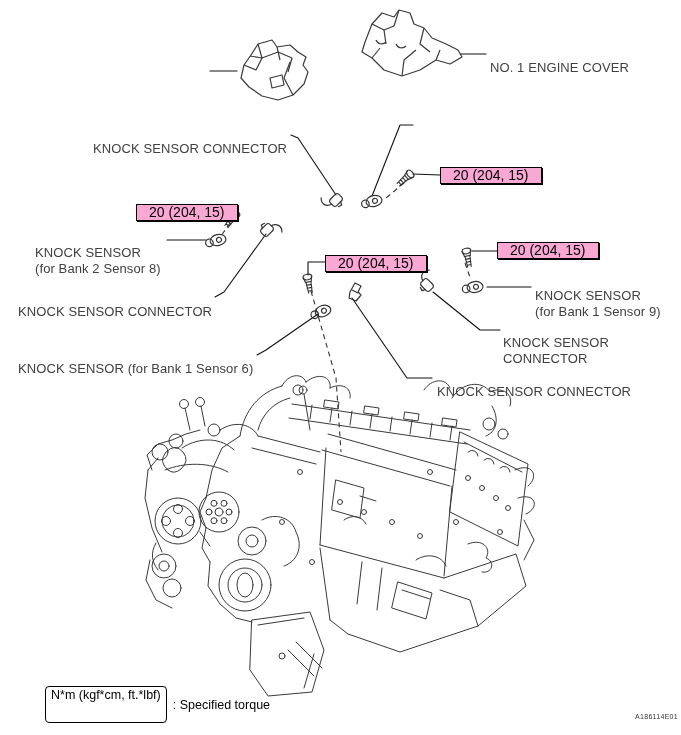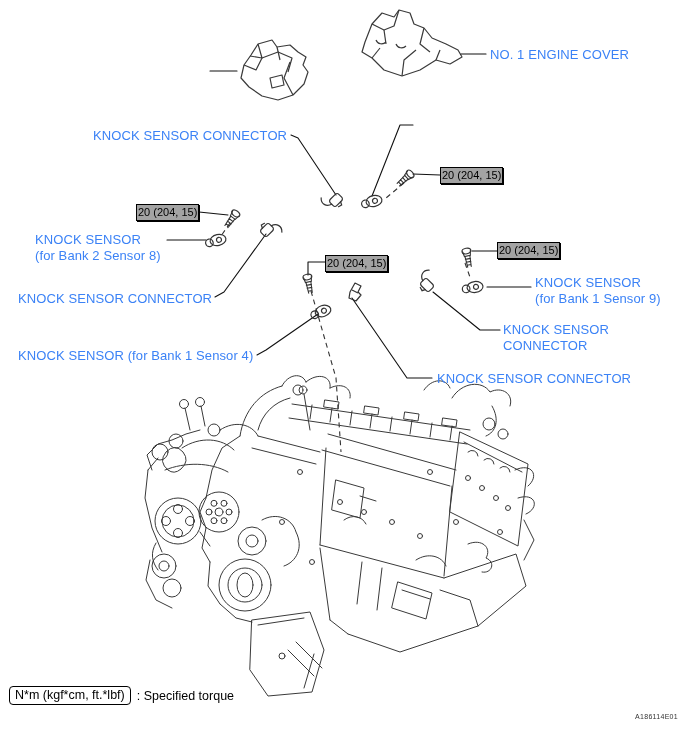--- a/index.html
+++ b/index.html
@@ -2,34 +2,34 @@
 <html><head>
 <meta charset="utf-8">
 <style>
   html,body{margin:0;padding:0;background:#fff;}
   #canvas{
     position:relative;width:681px;height:735px;background:#ffffff;
     font-family:"Liberation Sans",sans-serif;overflow:hidden;
   }
   #artwork{position:absolute;left:0;top:0;}
   .lbl{
-    position:absolute;font-size:13px;line-height:15.5px;color:#3b82f6;
-    white-space:nowrap;letter-spacing:.1px;
+    position:absolute;font-size:13px;line-height:15.5px;color:#404040;
+    white-space:nowrap;letter-spacing:.1px;margin-top:13px;
   }
   .torque-box{
-    position:absolute;font-size:11px;line-height:13px;color:#000;
-    border:1px solid #000;box-shadow:1px 1px 0 #000;background:#a3a3a3;
-    padding:1px 1px;white-space:nowrap;
+    position:absolute;font-size:14px;line-height:13px;color:#000;
+    border:1px solid #000;box-shadow:1px 1px 0 #000;background:#f9a8d4;
+    padding:1px 12px;white-space:nowrap;
   }
   .legend{
     position:absolute;left:9px;top:686px;display:flex;align-items:center;
     font-size:12.5px;color:#000;white-space:nowrap;
   }
   .legend .unit-box{
-    border:1.5px solid #000;border-radius:4px;padding:1px 5px 2px;background:#fff;
+    border:1.5px solid #000;border-radius:4px;padding:1px 5px 20px;background:#fff;margin-left:36px;
   }
   .legend .desc{margin-left:6px;}
   .fig-code{
     position:absolute;right:3px;top:713px;font-size:7px;letter-spacing:.3px;color:#333;
   }
 </style>
 </head>
 <body>
 
 <div id="canvas">
@@ -265,21 +265,21 @@
   <div class="lbl" style="left:535px;top:275px">
     <div>KNOCK SENSOR</div>
     <div>(for Bank 1 Sensor 9)</div>
   </div>
 
   <div class="lbl" style="left:503px;top:322px">
     <div>KNOCK SENSOR</div>
     <div>CONNECTOR</div>
   </div>
 
-  <div class="lbl" style="left:18px;top:348px">KNOCK SENSOR (for Bank 1 Sensor 4)</div>
+  <div class="lbl" style="left:18px;top:348px">KNOCK SENSOR (for Bank 1 Sensor 6)</div>
   <div class="lbl" style="left:437px;top:371px">KNOCK SENSOR CONNECTOR</div>
 
   <div class="torque-box" style="left:440px;top:167px">20 (204, 15)</div>
   <div class="torque-box" style="left:136px;top:204px">20 (204, 15)</div>
   <div class="torque-box" style="left:325px;top:255px">20 (204, 15)</div>
   <div class="torque-box" style="left:497px;top:242px">20 (204, 15)</div>
 
   <div class="legend">
     <span class="unit-box">N*m (kgf*cm, ft.*lbf)</span>
     <span class="desc">: Specified torque</span>

